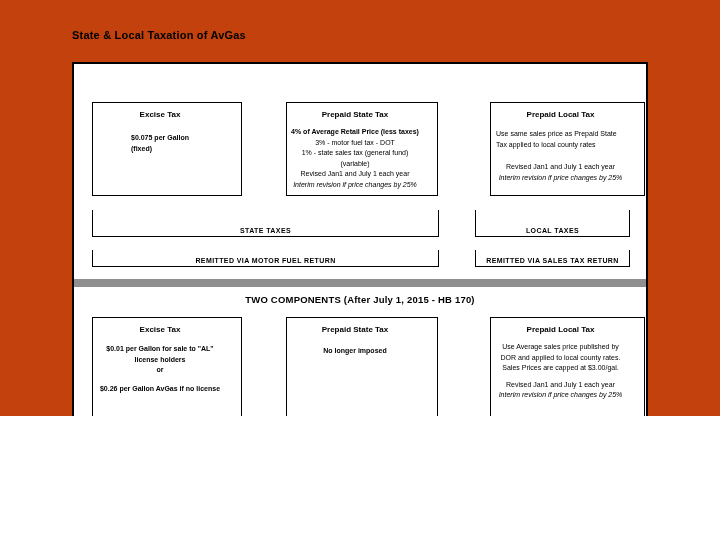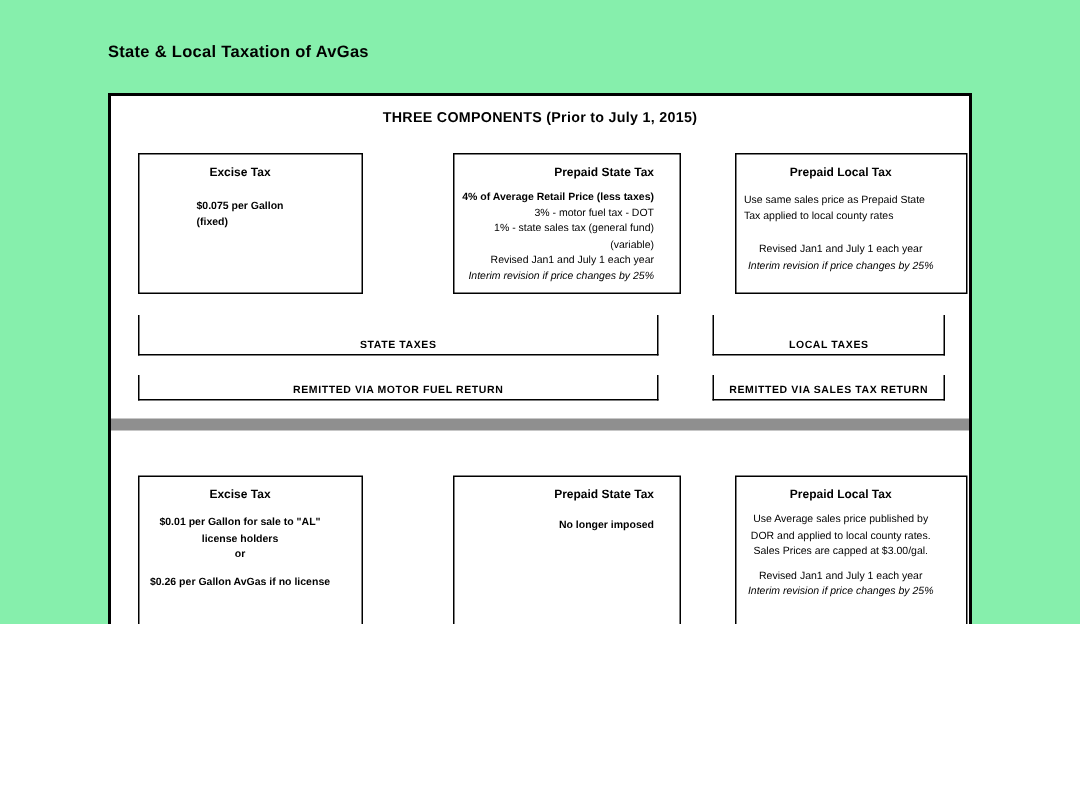--- a/index.html
+++ b/index.html
@@ -1,39 +1,39 @@
 <!DOCTYPE html>
 <html><head>
 <meta charset="utf-8">
 <style>
   * { margin:0; padding:0; box-sizing:border-box; }
   html,body { background:#ffffff; }
   body { font-family:"Liberation Sans", sans-serif; color:#000; }
-  .page { position:relative; width:720px; height:416px; background:#86efac; overflow:hidden; }
+  .page { position:relative; width:720px; height:416px; background:#c2410c; overflow:hidden; }
 
   .page-title { position:absolute; left:72px; top:29px; font-size:11px; font-weight:bold; letter-spacing:0.2px; }
 
   .outer { position:absolute; left:72px; top:62px; width:576px; height:430px; border:2px solid #000; background:#fff; }
 
   .sec-header { position:absolute; left:0; width:100%; text-align:center; font-size:9.5px; font-weight:bold; letter-spacing:0.2px; }
   .sec-header.before { top:9px; }
   .sec-header.after  { top:230px; }
 
   .tbox { position:absolute; border:1.5px solid #000; text-align:center; padding:7px 17px 4px 3px; background:#fff; }
   .tbox .bt { font-size:8px; font-weight:bold; }
   .ln { font-size:7px; line-height:1.5; }
   .b  { font-weight:bold; }
   .it { font-style:italic; }
   .leftwrap { display:inline-block; text-align:left; }
   .leftpara { text-align:left; padding:0 2px; }
 
   .row-top  .tbox { top:38px;  height:94px; }
   .row-bot  .tbox { top:253px; height:104px; }
   .c1 { left:18px;  width:150px; }
-  .c2 { left:228px; width:152px;text-align:right; }
+  .c2 { left:212px; width:152px; }
   .c3 { left:416px; width:155px; }
 
   .bracket { position:absolute; border-left:1.5px solid #000; border-right:1.5px solid #000; border-bottom:1.5px solid #000;
              display:flex; align-items:flex-end; justify-content:center; }
   .bracket .blabel { font-size:7px; font-weight:bold; letter-spacing:0.4px; padding-bottom:2px; white-space:nowrap; }
 
   .state-top   { left:18px;  width:347px; top:146px; height:27px; }
   .local-top   { left:401px; width:155px; top:146px; height:27px; }
   .remit-motor-top { left:18px;  width:347px; top:186px; height:17px; }
   .remit-sales-top { left:401px; width:155px; top:186px; height:17px; }
@@ -54,21 +54,20 @@
 </style>
 </head>
 <body>
 
 <div class="page">
 
   <div class="page-title">State &amp; Local Taxation of AvGas</div>
 
   <div class="outer">
 
-    <div class="sec-header before">THREE COMPONENTS (Prior to July 1, 2015)</div>
 
     <div class="row-top">
 
       <div class="tbox c1">
         <div class="bt">Excise Tax</div>
         <div class="leftwrap mt14">
           <div class="ln b">$0.075 per Gallon</div>
           <div class="ln b">(fixed)</div>
         </div>
       </div>
@@ -100,20 +99,21 @@
     </div>
     <div class="bracket remit-motor-top">
       <span class="blabel">REMITTED VIA MOTOR FUEL RETURN</span>
     </div>
     <div class="bracket remit-sales-top">
       <span class="blabel">REMITTED VIA SALES TAX RETURN</span>
     </div>
 
     <div class="divider" style="background: rgb(143, 143, 143);"></div>
 
+    <div class="sec-header after">TWO COMPONENTS (After July 1, 2015 - HB 170)</div>
 
     <div class="row-bot">
 
       <div class="tbox c1">
         <div class="bt">Excise Tax</div>
         <div class="ln b mt10">$0.01 per Gallon for sale to "AL"</div>
         <div class="ln b">license holders</div>
         <div class="ln b">or</div>
         <div class="ln b mt8">$0.26 per Gallon AvGas if no license</div>
       </div>

